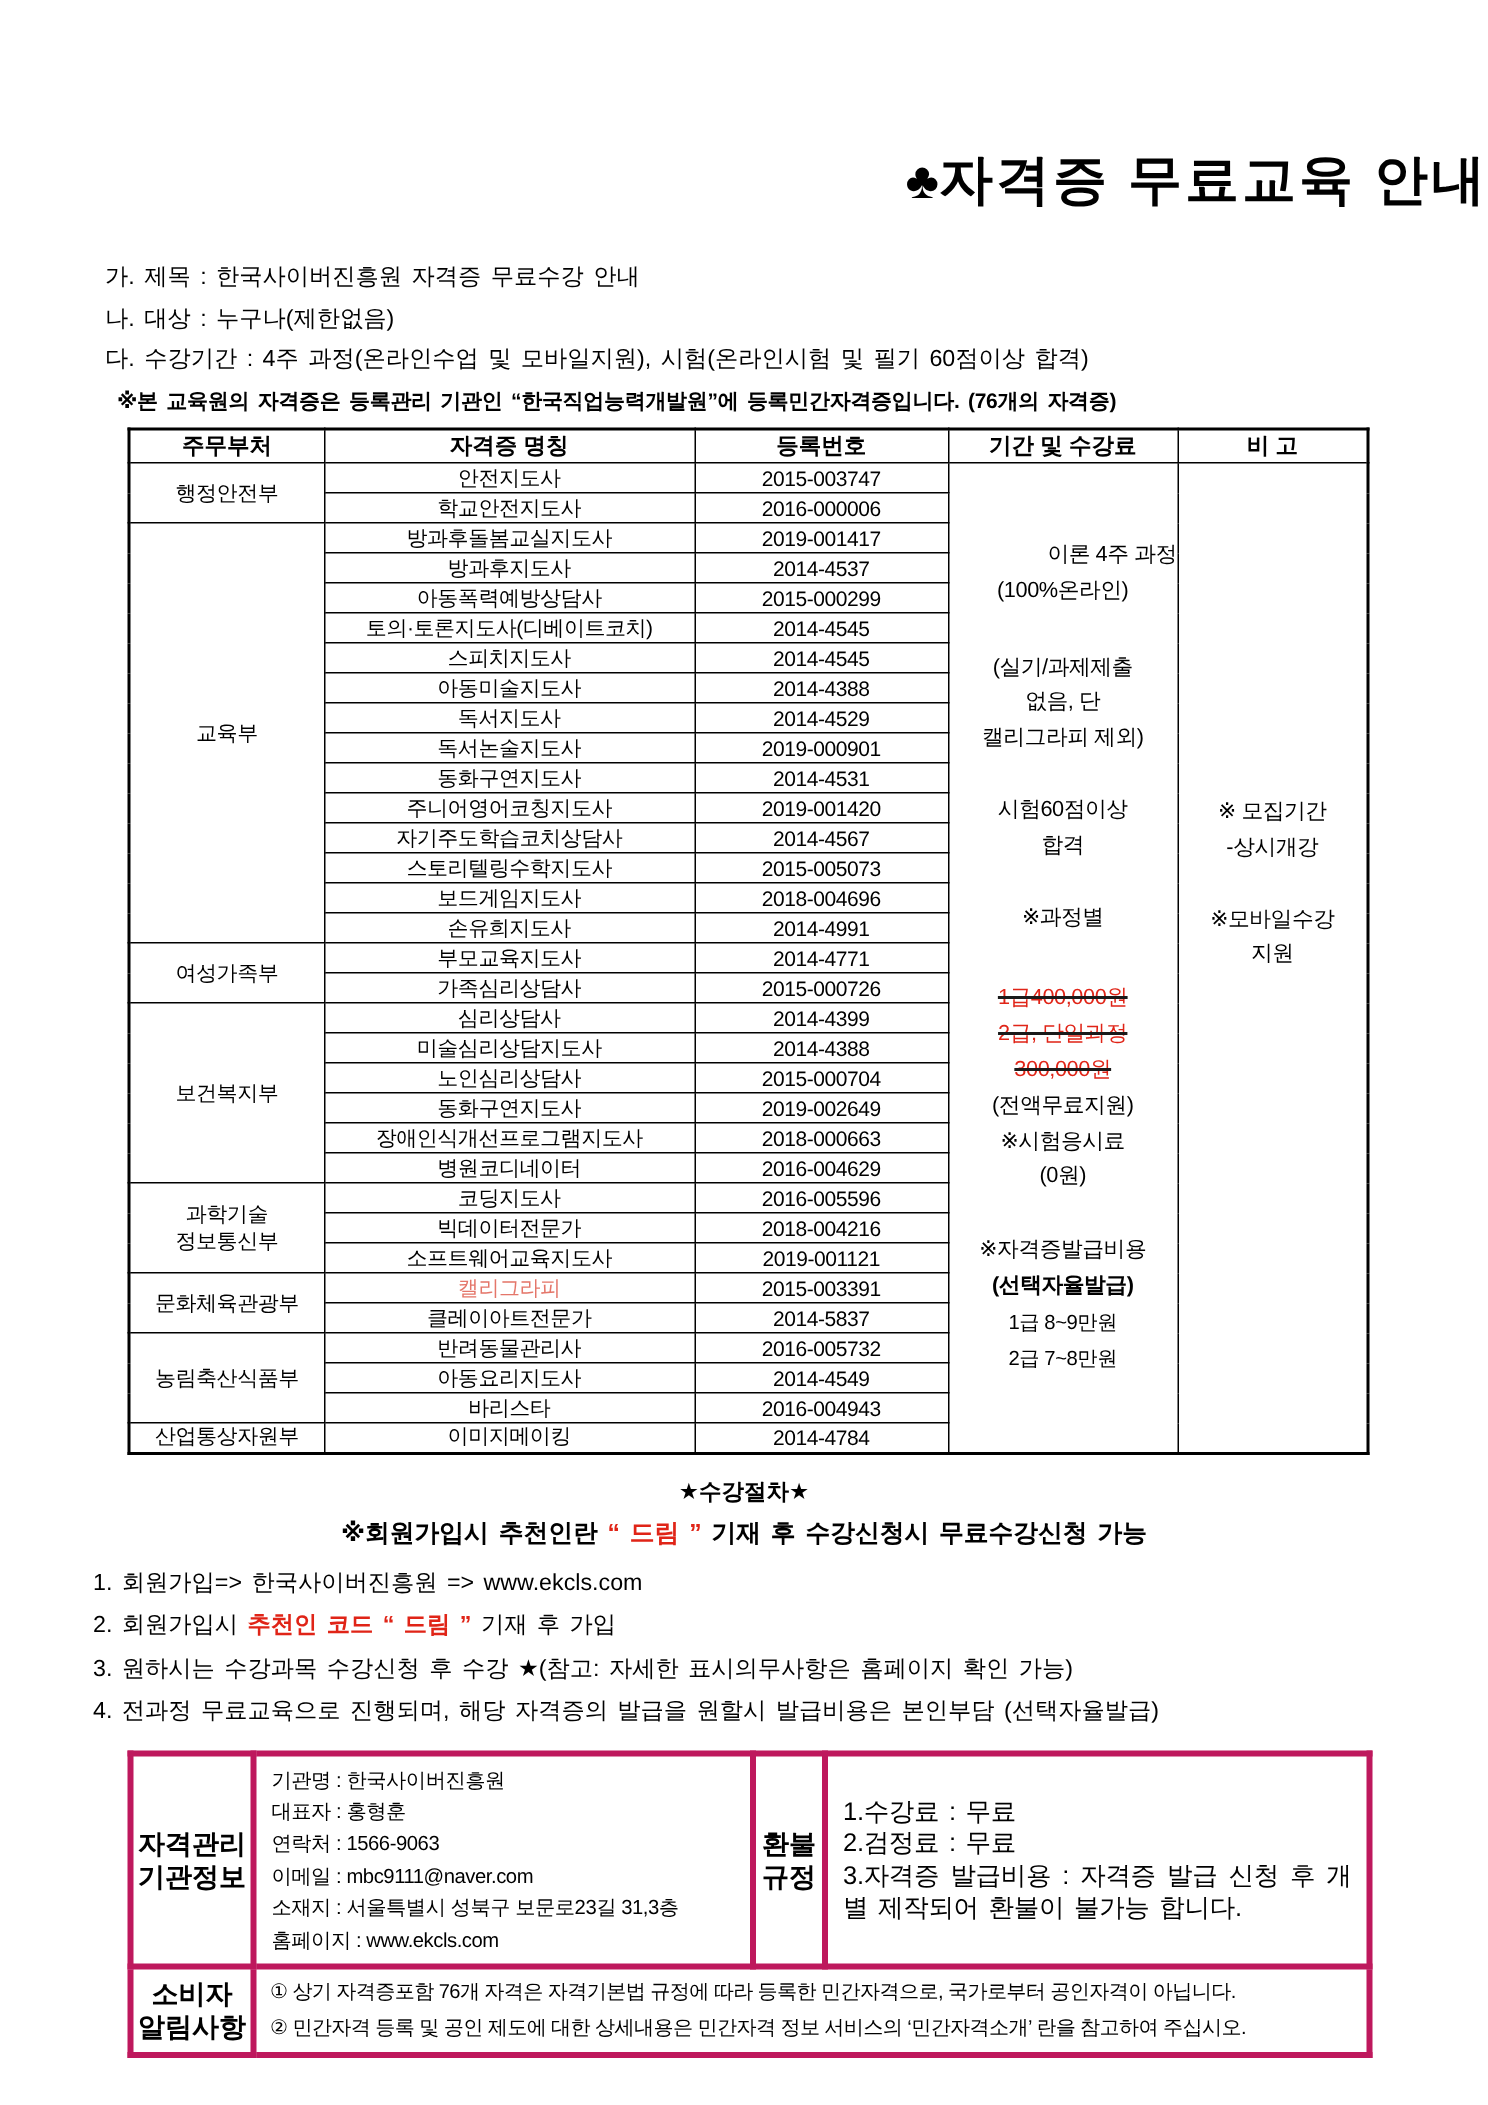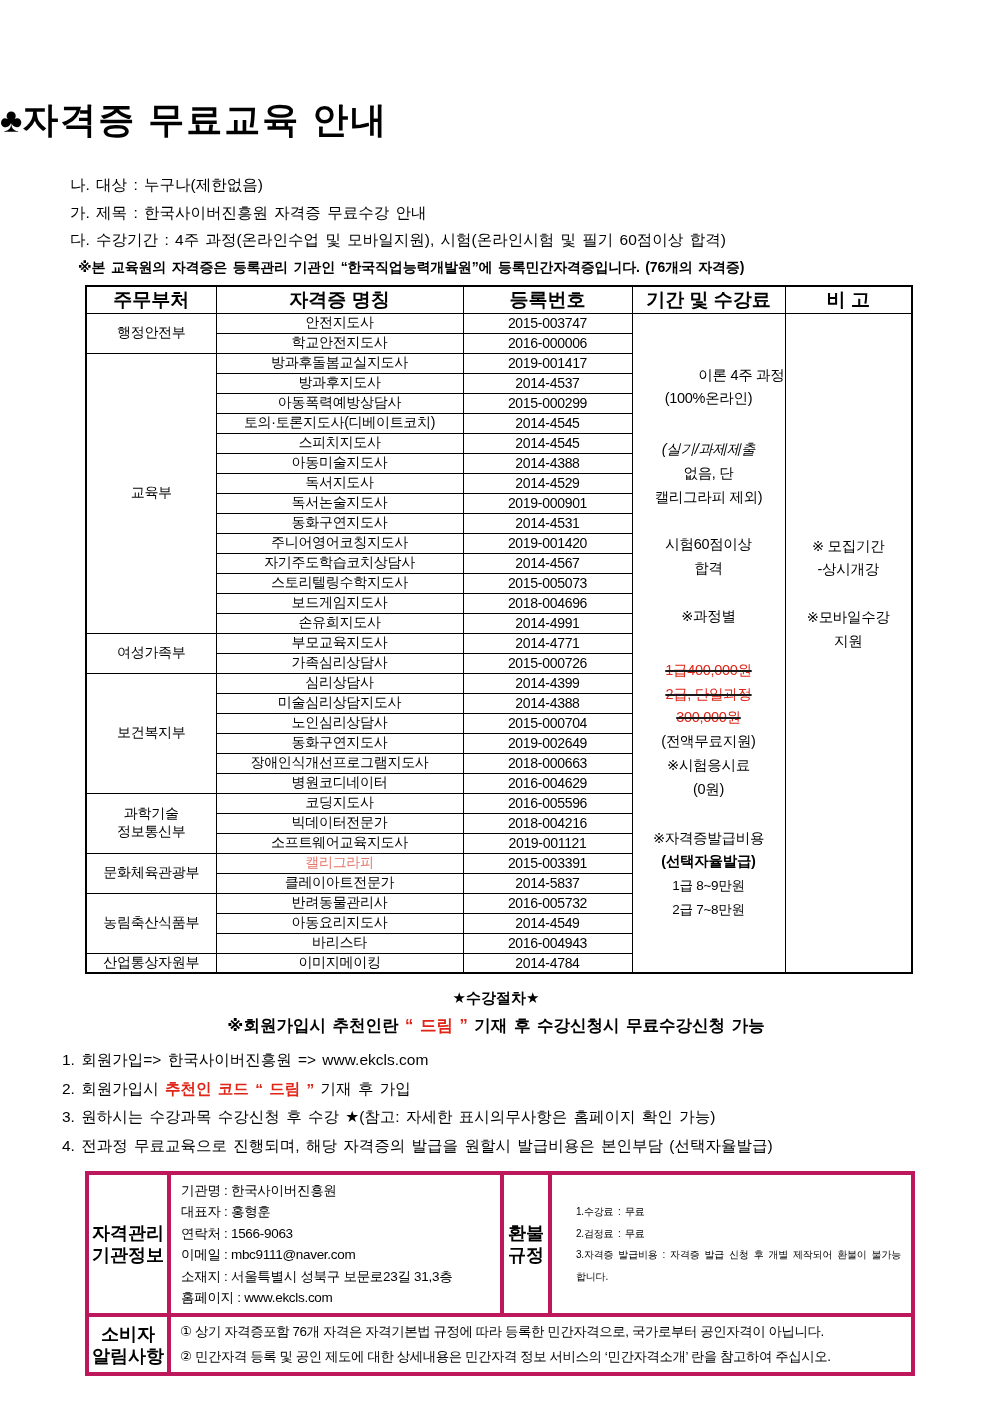--- a/index.html
+++ b/index.html
@@ -7,21 +7,21 @@
   body {
     width: 992px; height: 1403px;
     font-family: "Liberation Sans", "DejaVu Sans", sans-serif;
     color: #000;
   }
   .page { position: relative; width: 992px; height: 1403px; overflow: hidden; }
 
   
   .doc-title {
     padding-top: 96px;
-    text-align: left;
+    text-align: right;
     font-size: 36px;
     font-weight: bold;
     letter-spacing: 2px;
     white-space: nowrap;
   }
   .doc-title .club { font-size: 34px; letter-spacing: 0; }
 
   
   .intro { margin: 26px 0 0 70px; font-size: 15.5px; word-spacing: 2px; }
   .intro .line { line-height: 27.5px; }
@@ -40,21 +40,21 @@
     width: 826px;
     margin: 5px 0 0 85px;
     border: 2px solid #000;
   }
   .cert-table th, .cert-table td {
     border: 1px solid #000;
     text-align: center;
     padding: 0;
     overflow: hidden;
   }
-  .cert-table thead th { height: 23px; font-size: 19px; font-weight: bold; }
+  .cert-table thead th { height: 23px; font-size: 15px; font-weight: bold; }
   .cert-table tbody td { height: 20px; font-size: 14px; letter-spacing: -0.3px; }
   .cert-table .ministry-cell { font-size: 14px; }
   .cert-table .fee-cell, .cert-table .remark-cell {
     vertical-align: top; height: auto;
   }
   .fee-cell .line, .remark-cell .line { line-height: 23.8px; font-size: 14.5px; }
   .strike-red {
     color: var(--red);
     text-decoration: line-through;
     text-decoration-color: #1a1a1a;
@@ -78,39 +78,39 @@
     width: 826px;
     margin: 11px 0 0 85px;
     border: 2px solid #000;
   }
   .info-table td { border: 4px solid #be185d; vertical-align: middle; }
   .info-table .hdr-cell { text-align: center; font-size: 18px; font-weight: bold; }
   .info-table .hdr-cell .line { line-height: 22px; }
   .org-cell { padding: 5px 10px; }
   .org-cell .line { line-height: 21.4px; font-size: 13.5px; letter-spacing: -0.3px; white-space: nowrap; }
   .refund-cell { padding: 5px 10px; }
-  .refund-cell .line { line-height: 21.4px; font-size: 10px; text-align: justify; word-spacing: 2px; letter-spacing: -0.2px; margin-left: 14px; }
+  .refund-cell .line { line-height: 21.4px; font-size: 17px; text-align: justify; word-spacing: 2px; letter-spacing: -0.2px; }
   .notice-row td { border-top: 2px solid #000; }
   .notice-cell { padding: 3px 9px; }
   .notice-cell .line { line-height: 24.5px; font-size: 13.4px; letter-spacing: -0.4px; white-space: nowrap; overflow: hidden; }
   tr.row1 { height: 128px; }
   tr.notice-row { height: 52px; }
 </style>
 </head>
 <body>
 
 <div class="page">
 
   <div class="doc-title">
     <span class="club">♣</span><span>자격증 무료교육 안내</span>
   </div>
 
   <div class="intro">
+    <div class="line">가. 제목 : 한국사이버진흥원 자격증 무료수강 안내</div>
     <div class="line">나. 대상 : 누구나(제한없음)</div>
-    <div class="line">가. 제목 : 한국사이버진흥원 자격증 무료수강 안내</div>
     <div class="line">다. 수강기간 : 4주 과정(온라인수업 및 모바일지원), 시험(온라인시험 및 필기 60점이상 합격)</div>
     <div class="line note">※본 교육원의 자격증은 등록관리 기관인 “한국직업능력개발원”에 등록민간자격증입니다. (76개의 자격증)</div>
   </div>
 
   <table class="cert-table">
     <colgroup>
       <col style="width:130px">
         <col style="width:247px">
         <col style="width:169px">
         <col style="width:153px">
@@ -128,21 +128,21 @@
     <tbody>
         <tr>
           <td rowspan="2" class="ministry-cell">
             <div>행정안전부</div>
           </td>
           <td class="name-cell">안전지도사</td>
           <td>2015-003747</td>
           <td rowspan="33" class="fee-cell">
             <div class="line" style="margin-top: 50px; text-align: right;">이론 4주 과정</div>
             <div class="line">(100%온라인)</div>
-            <div class="line" style="margin-top: 27px; font-style: italic;">(실기/과제제출</div>
+            <div class="line" style="margin-top: 27px;">(실기/과제제출</div>
             <div class="line">없음, 단</div>
             <div class="line">캘리그라피 제외)</div>
             <div class="line" style="margin-top: 24px;">시험60점이상</div>
             <div class="line">합격</div>
             <div class="line" style="margin-top: 24px;">※과정별</div>
             <div class="line strike-red" style="margin-top: 30px;">1급400,000원</div>
             <div class="line strike-red">2급, 단일과정</div>
             <div class="line strike-red">300,000원</div>
             <div class="line">(전액무료지원)</div>
             <div class="line">※시험응시료</div>

